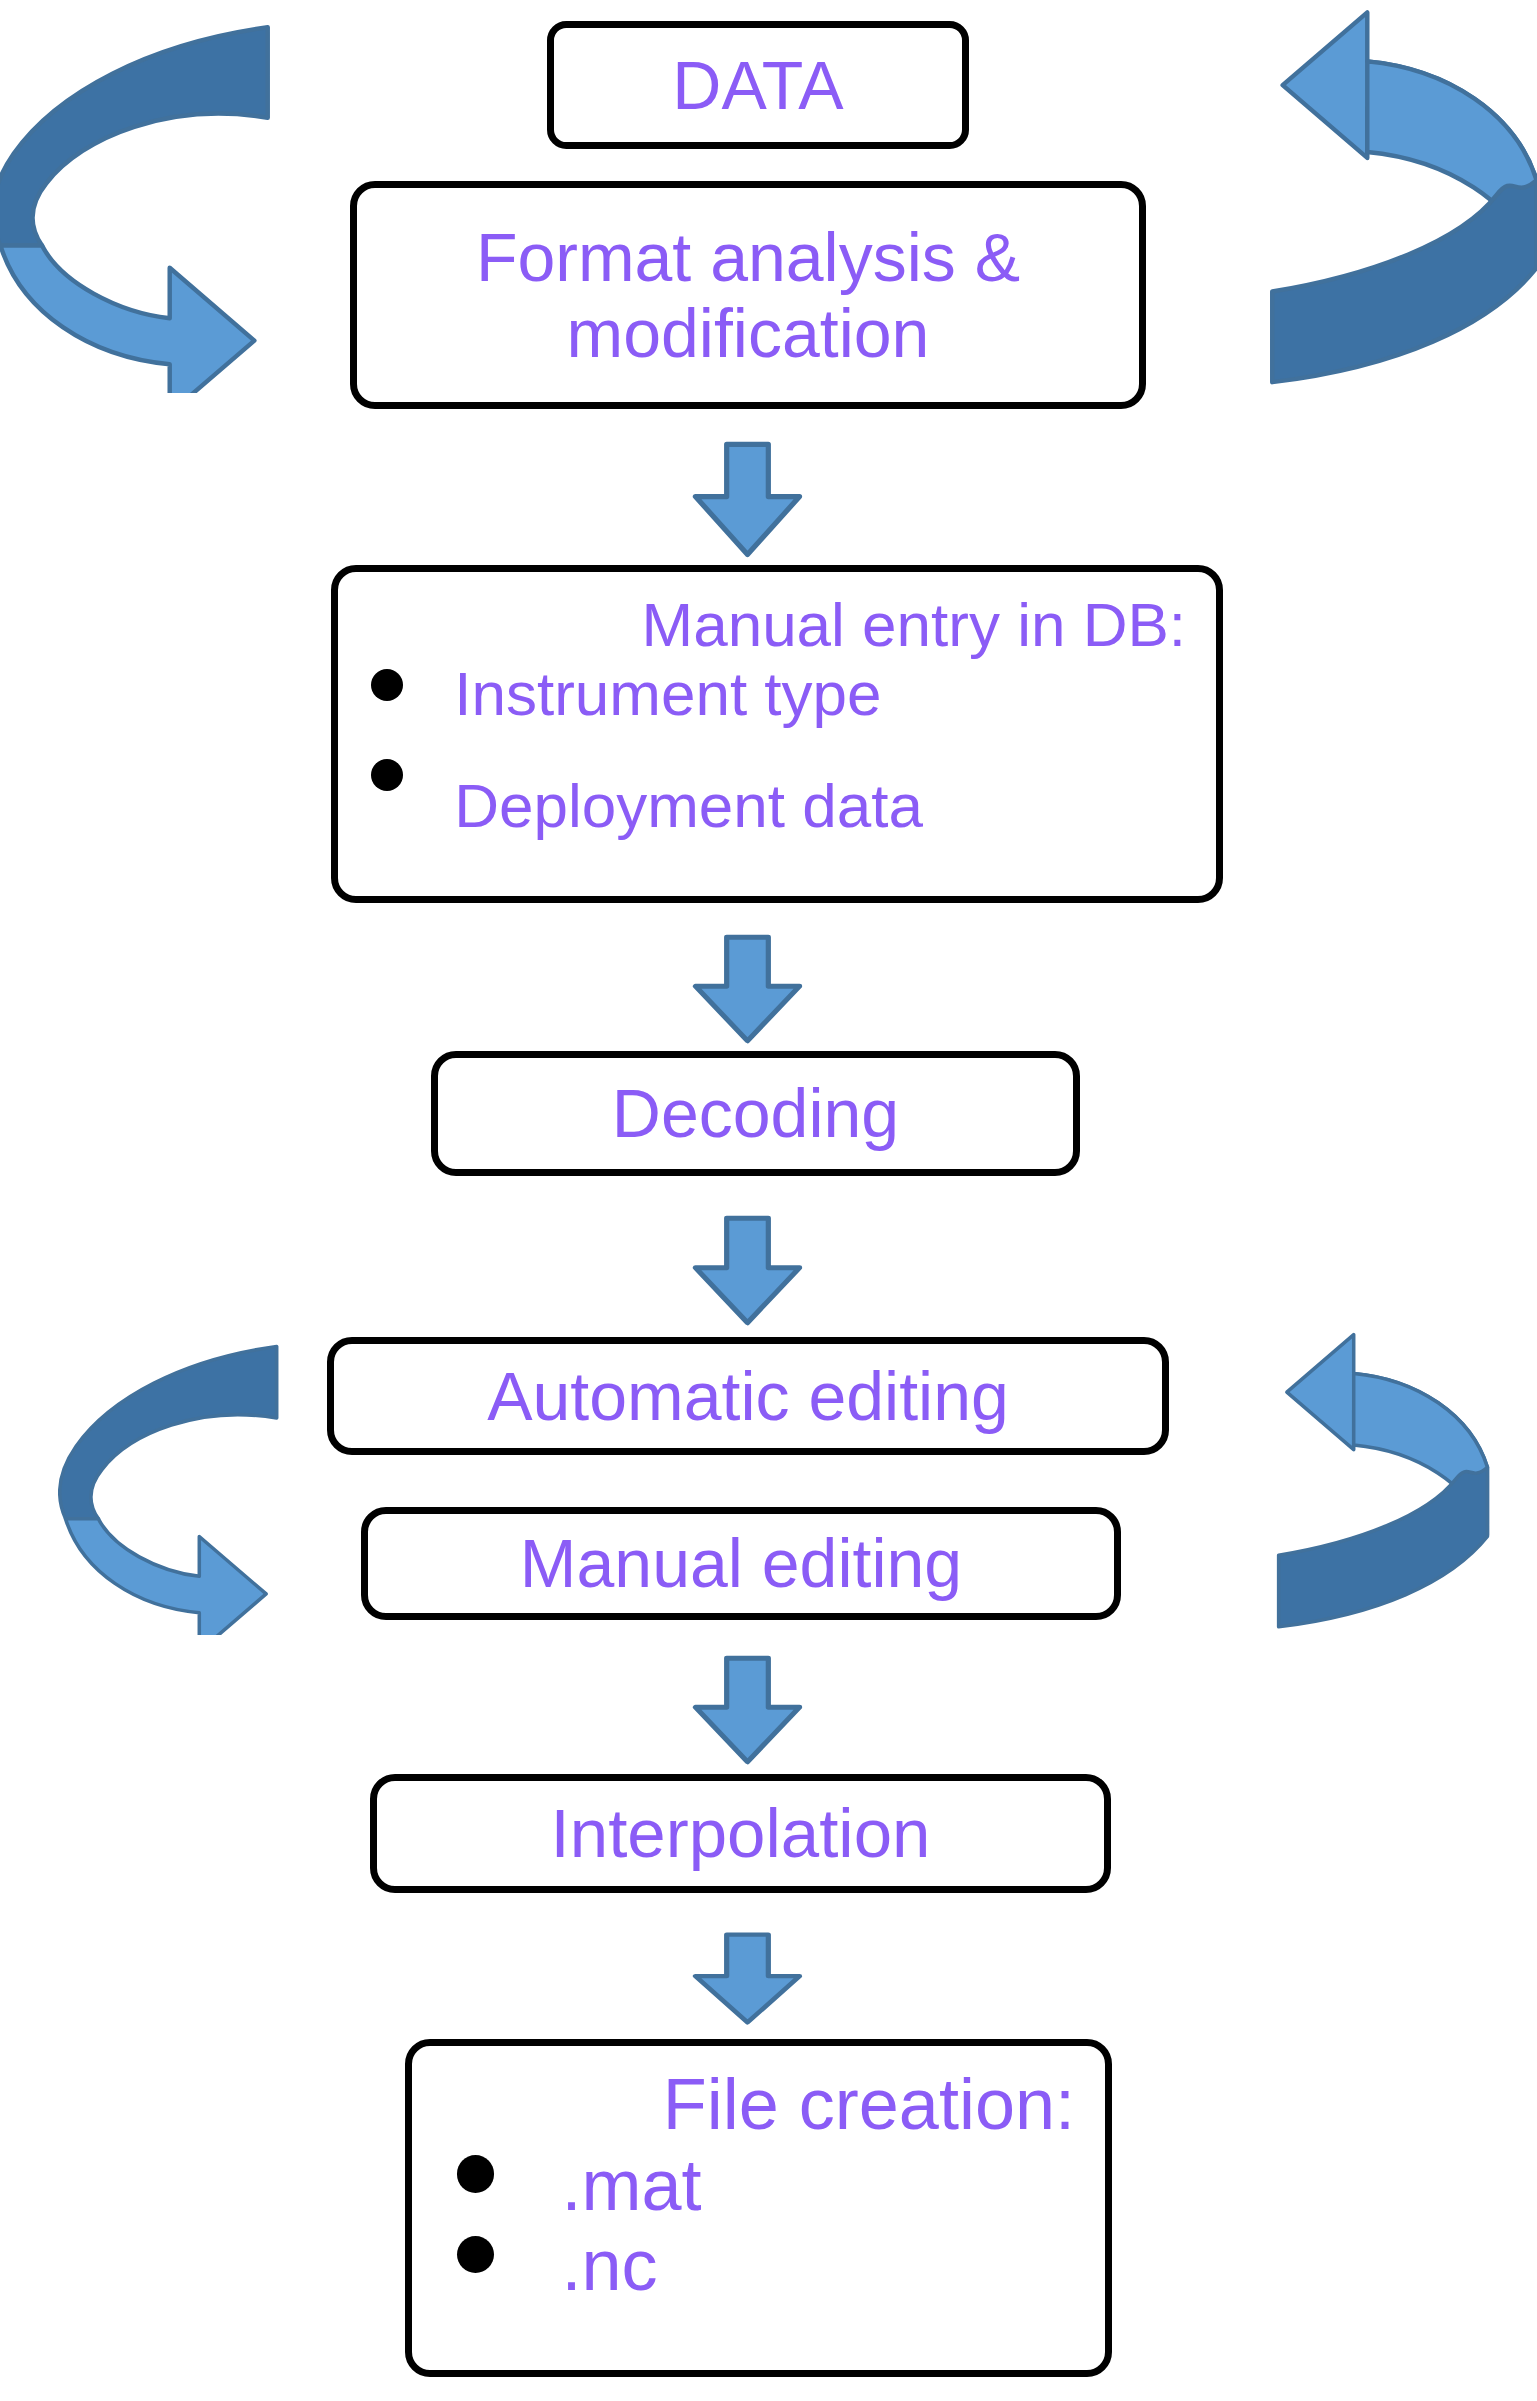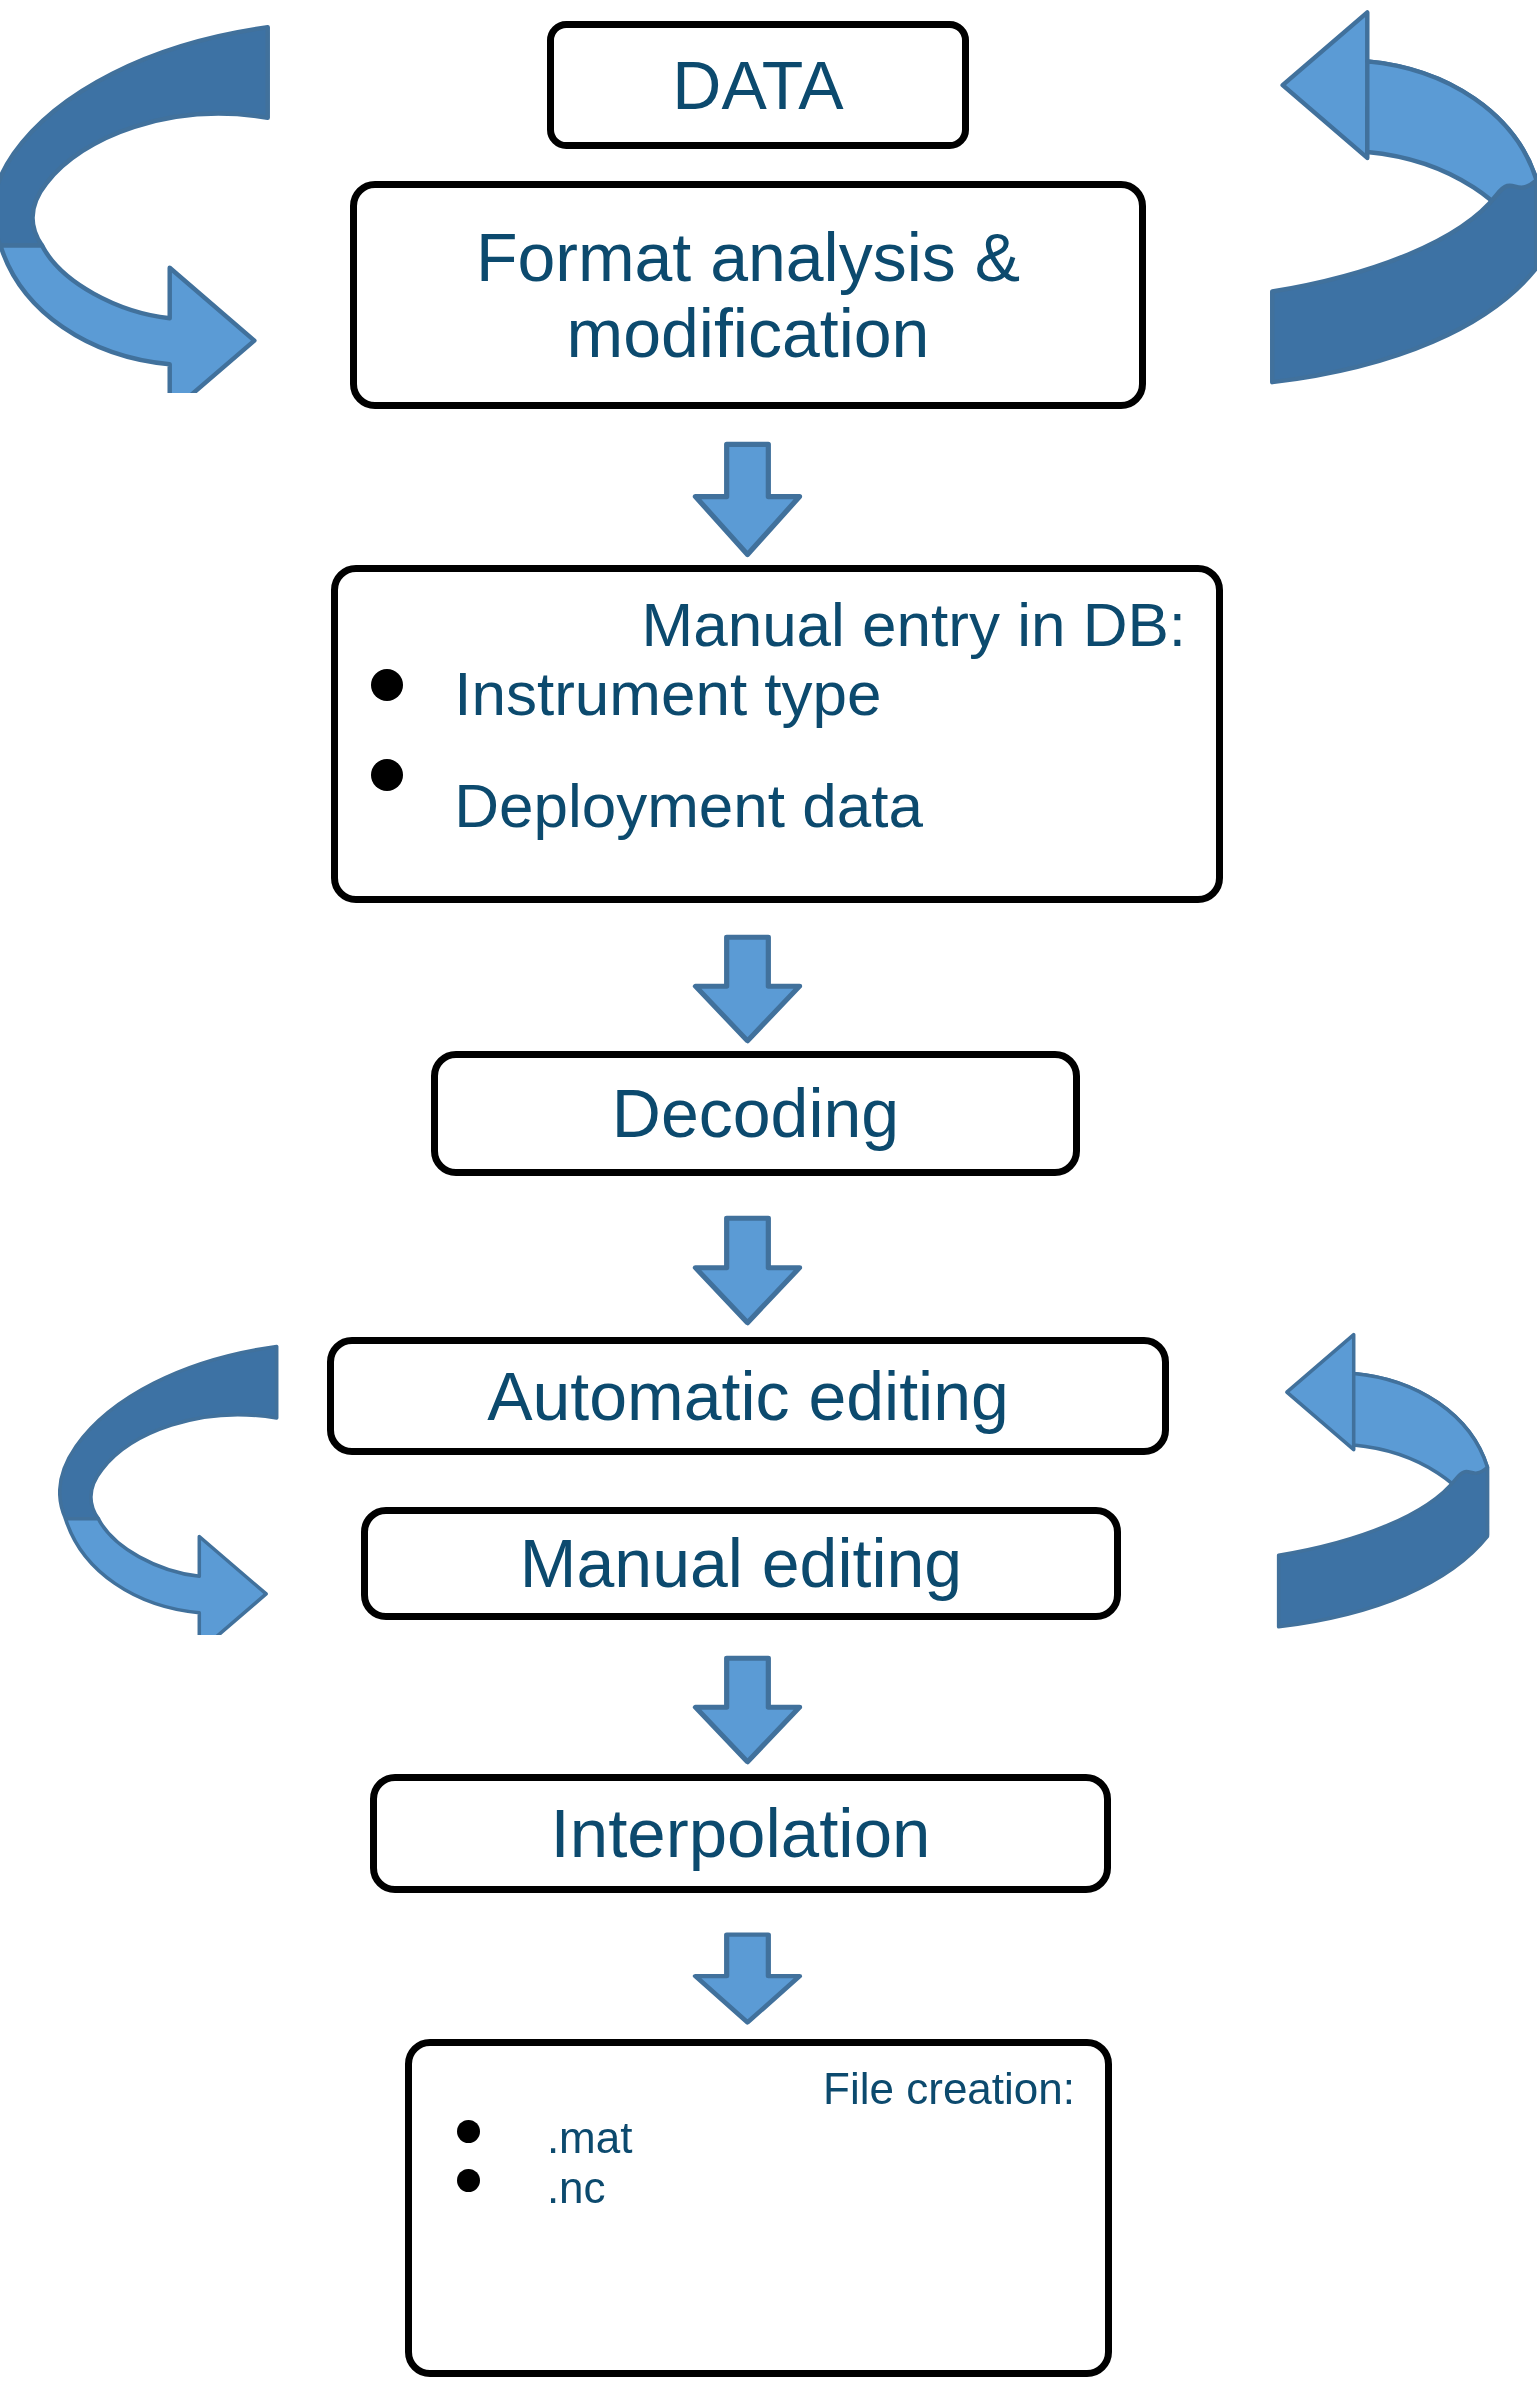--- a/index.html
+++ b/index.html
@@ -22,21 +22,21 @@
   .node {
     position: absolute;
     box-sizing: border-box;
     background: #ffffff;
     border: 7.4px solid #000000;
     border-radius: 25px;
     display: flex;
     flex-direction: column;
     align-items: center;
     justify-content: center;
-    color: #0c4a6e;
+    color: #8b5cf6;
     line-height: 1.12;
     text-align: center;
     z-index: 5;
   }
   .node .line {
     display: block;
     white-space: nowrap;
   }
 
   
@@ -200,21 +200,21 @@
   <div class="node" style="left:370px; top:1774px; width:741px; height:119px; font-size:69px;">
     <span class="line">Interpolation</span>
   </div>
 
   <div class="downarrow" style="left:688px; top:1931px; width:119px; height:95px;">
     <svg viewBox="0 0 160 160" xmlns="http://www.w3.org/2000/svg" preserveAspectRatio="none">
       <path d="M 52 6 L 108 6 L 108 76 L 150 76 L 80 154 L 10 76 L 52 76 Z" fill="#5B9BD5" stroke="#41719C" stroke-width="7" stroke-linejoin="round"></path>
     </svg>
   </div>
 
-  <div class="node listnode" style="left:405px; top:2039px; width:707px; height:338px; font-size:44px; padding:18px 30px 18px 45px;">
+  <div class="node listnode" style="left:405px; top:2039px; width:707px; height:338px; font-size:72px; padding:18px 30px 18px 45px;">
     <span class="heading">File creation:</span>
     <ul>
       <li>
         <span class="bullet"></span>
         <span class="itemtext" style="margin-left:67px;">.mat</span>
       </li>
       <li>
         <span class="bullet"></span>
         <span class="itemtext" style="margin-left:67px;">.nc</span>
       </li>

